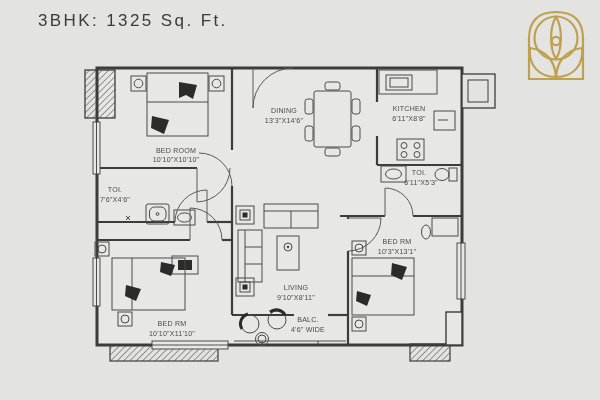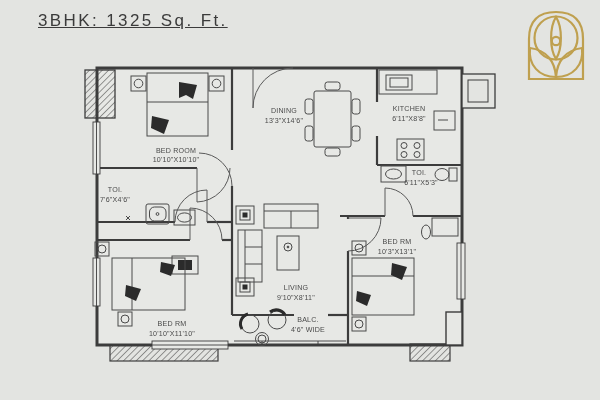--- a/index.html
+++ b/index.html
@@ -6,21 +6,20 @@
   body{width:600px;height:400px;overflow:hidden;}
   .page{
     position:relative;width:600px;height:400px;
     background:#e3e4e1;
     font-family:"Liberation Sans", sans-serif;
   }
   .title{
     position:absolute;left:38px;top:11px;
     font-size:17px;letter-spacing:2.4px;color:#3b3b3b;
     font-weight:500;
-    text-decoration:underline;
   }
   .logo{position:absolute;right:13px;top:7px;}
   .plan{position:absolute;left:0;top:0;}
   svg text{
     font-family:"Liberation Sans", sans-serif;
     font-size:7.1px;fill:#4a4a4a;letter-spacing:.2px;
   }
 </style>
 </head>
 <body>

